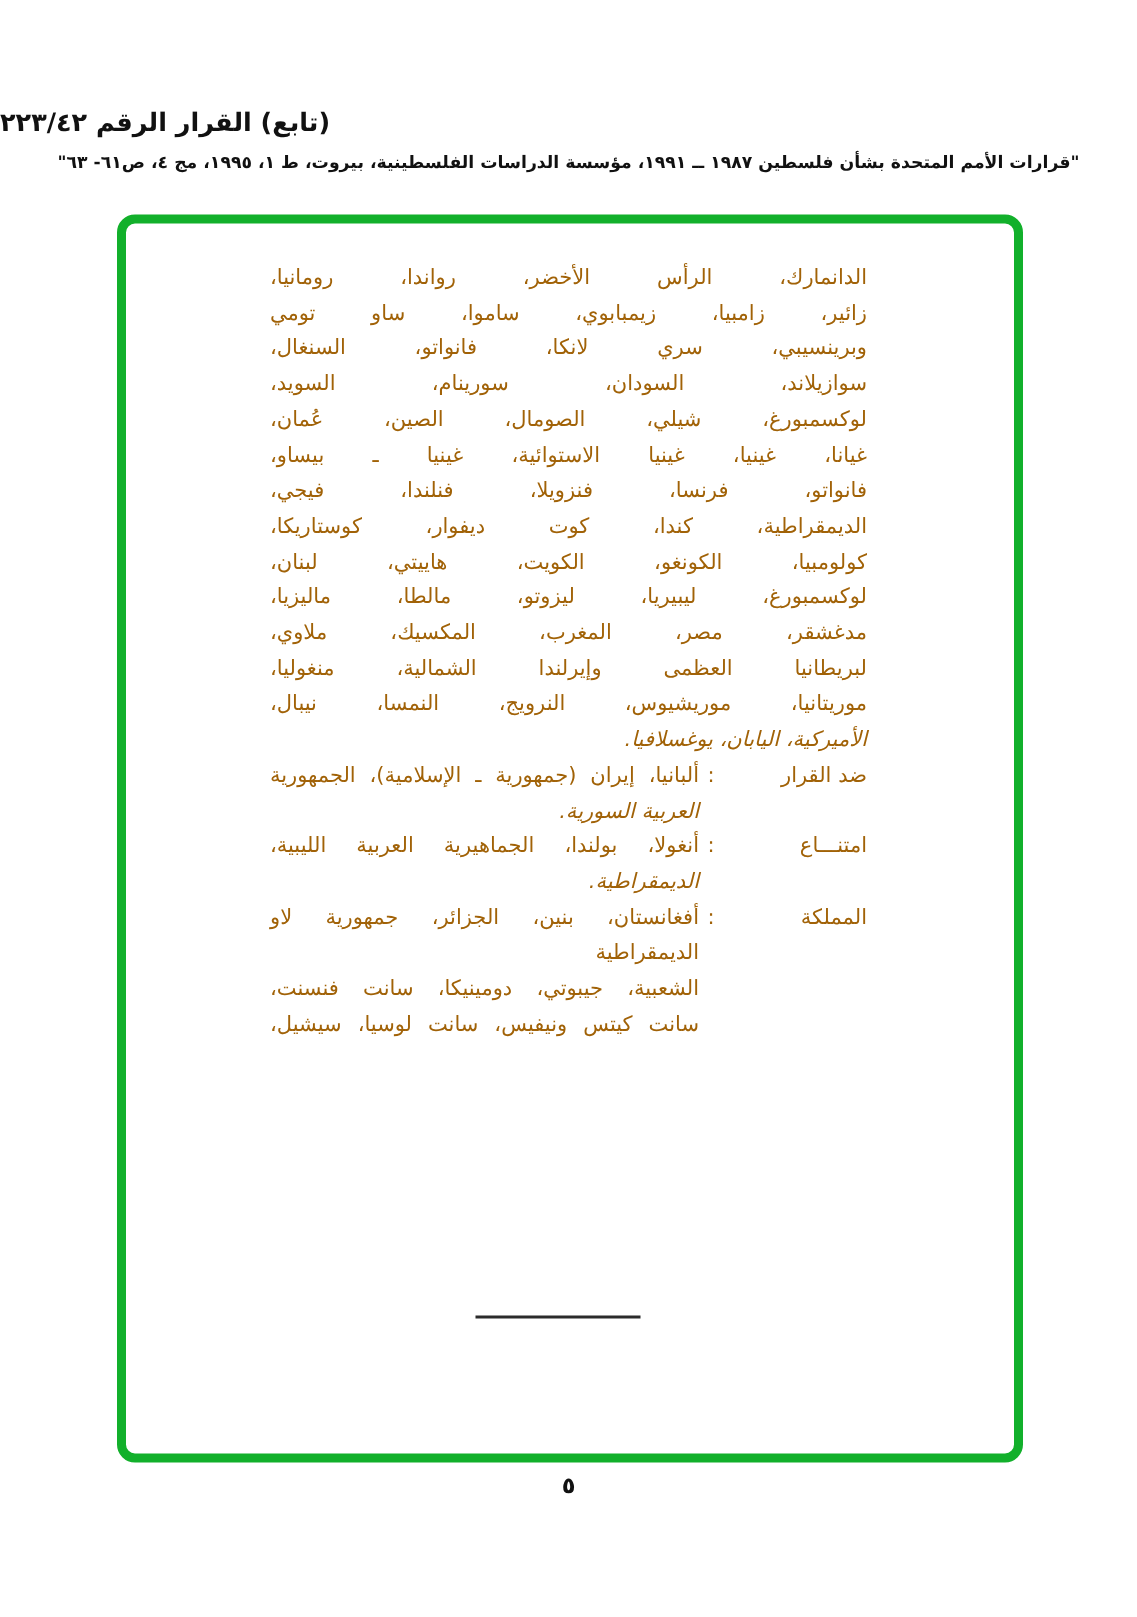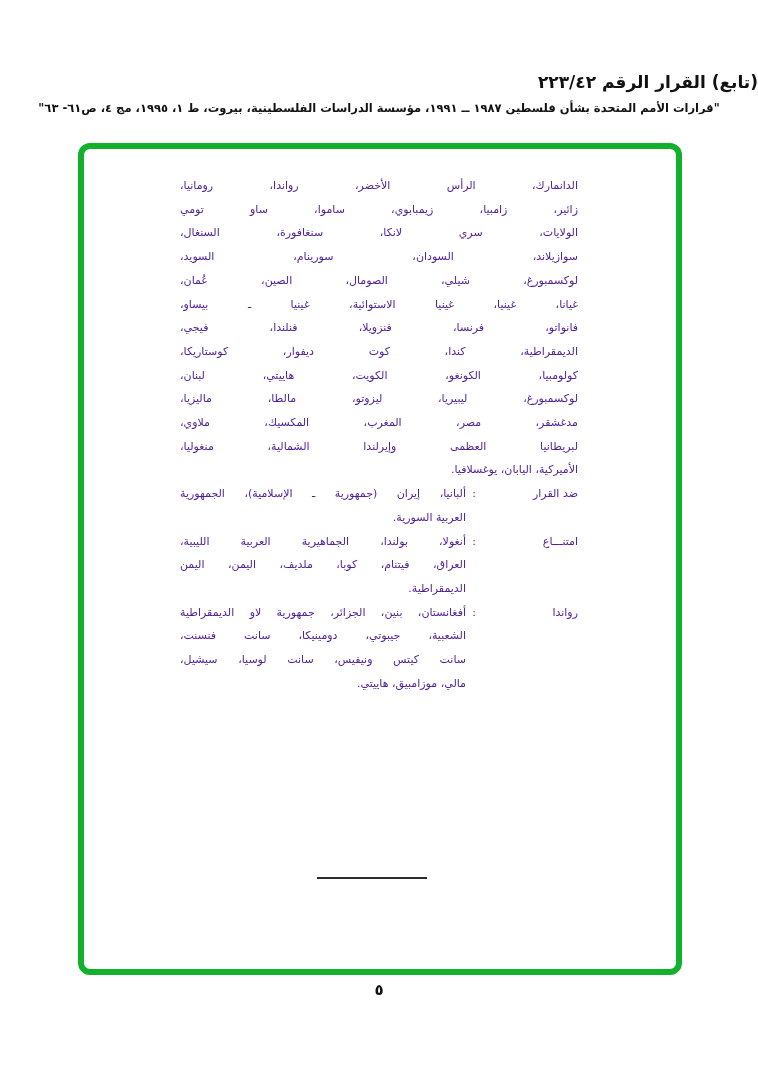--- a/index.html
+++ b/index.html
@@ -2,37 +2,37 @@
 <html lang="ar"><head>
 <meta charset="utf-8">
 <style>
   html,body{margin:0;padding:0;}
   body{
     width:758px;height:1078px;position:relative;background:#ffffff;
     font-family:"DejaVu Sans", sans-serif;color:#161616;
     overflow:hidden;
   }
   .title{
-    position:absolute;top:72px;left:0;width:758px;text-align:right;
+    position:absolute;top:72px;left:0;width:758px;text-align:left;
     font-size:17px;font-weight:bold;direction:rtl;color:#111;
   }
   .citation{
     position:absolute;top:101px;left:0;width:758px;text-align:center;
     font-size:11.5px;font-weight:bold;direction:rtl;color:#111;
   }
   .frame{
     position:absolute;left:78px;top:143px;width:592px;height:820px;
     border:6px solid #12b02b;border-radius:12px;background:#fff;
   }
   .textflow{
     position:absolute;left:180px;top:174px;width:398px;direction:rtl;
-    font-size:11px;line-height:23.7px;color:#4c1d95;
+    font-size:14px;line-height:23.7px;color:#a16207;
   }
   .jline{text-align:justify;text-align-last:justify;}
-  .rline{}
+  .rline{font-style:italic;}
   .section{display:flex;direction:rtl;}
   .sec-label{width:58px;flex:none;text-align:right;white-space:nowrap;margin-left:38px;}
   .sec-colon{width:16px;flex:none;text-align:center;}
   .sec-body{flex:1;min-width:0;}
   .rule{
     position:absolute;left:317px;top:877px;width:110px;height:2px;
     background:#2b2b2b;
   }
   .pagenum{
     position:absolute;top:981px;left:0;width:758px;text-align:center;
@@ -43,58 +43,57 @@
 <body>
 
 <div class="title">(تابع) القرار الرقم ٢٢٣/٤٢</div>
 <div class="citation">"قرارات الأمم المتحدة بشأن فلسطين ١٩٨٧ ــ ١٩٩١، مؤسسة الدراسات الفلسطينية، بيروت، ط ١، ١٩٩٥، مج ٤، ص٦١- ٦٣"</div>
 
 <div class="frame"></div>
 
 <div class="textflow">
   <div class="jline">الدانمارك، الرأس الأخضر، رواندا، رومانيا،</div>
   <div class="jline">زائير، زامبيا، زيمبابوي، ساموا، ساو تومي</div>
-  <div class="jline">الولايات، سري لانكا، سنغافورة، السنغال،</div>
+  <div class="jline">وبرينسيبي، سري لانكا، فانواتو، السنغال،</div>
   <div class="jline">سوازيلاند، السودان، سورينام، السويد،</div>
   <div class="jline">لوكسمبورغ، شيلي، الصومال، الصين، عُمان،</div>
   <div class="jline">غيانا، غينيا، غينيا الاستوائية، غينيا ـ بيساو،</div>
   <div class="jline">فانواتو، فرنسا، فنزويلا، فنلندا، فيجي،</div>
   <div class="jline">الديمقراطية، كندا، كوت ديفوار، كوستاريكا،</div>
   <div class="jline">كولومبيا، الكونغو، الكويت، هاييتي، لبنان،</div>
   <div class="jline">لوكسمبورغ، ليبيريا، ليزوتو، مالطا، ماليزيا،</div>
   <div class="jline">مدغشقر، مصر، المغرب، المكسيك، ملاوي،</div>
   <div class="jline">لبريطانيا العظمى وإيرلندا الشمالية، منغوليا،</div>
+  <div class="jline">موريتانيا، موريشيوس، النرويج، النمسا، نيبال،</div>
   <div class="rline">الأميركية، اليابان، يوغسلافيا.</div>
 
   <div class="section">
     <div class="sec-label">ضد القرار</div>
     <div class="sec-colon">:</div>
     <div class="sec-body">
       <div class="jline">ألبانيا، إيران (جمهورية ـ الإسلامية)، الجمهورية</div>
       <div class="rline">العربية السورية.</div>
     </div>
   </div>
 
   <div class="section">
     <div class="sec-label">امتنـــاع</div>
     <div class="sec-colon">:</div>
     <div class="sec-body">
       <div class="jline">أنغولا، بولندا، الجماهيرية العربية الليبية،</div>
-      <div class="jline">العراق، فيتنام، كوبا، ملديف، اليمن، اليمن</div>
       <div class="rline">الديمقراطية.</div>
     </div>
   </div>
 
   <div class="section">
-    <div class="sec-label">رواندا</div>
+    <div class="sec-label">المملكة</div>
     <div class="sec-colon">:</div>
     <div class="sec-body">
       <div class="jline">أفغانستان، بنين، الجزائر، جمهورية لاو الديمقراطية</div>
       <div class="jline">الشعبية، جيبوتي، دومينيكا، سانت فنسنت،</div>
       <div class="jline">سانت كيتس ونيفيس، سانت لوسيا، سيشيل،</div>
-      <div class="rline">مالي، موزامبيق، هاييتي.</div>
     </div>
   </div>
 </div>
 
 <div class="rule"></div>
 
 <div class="pagenum">٥</div>
 
 </body></html>

